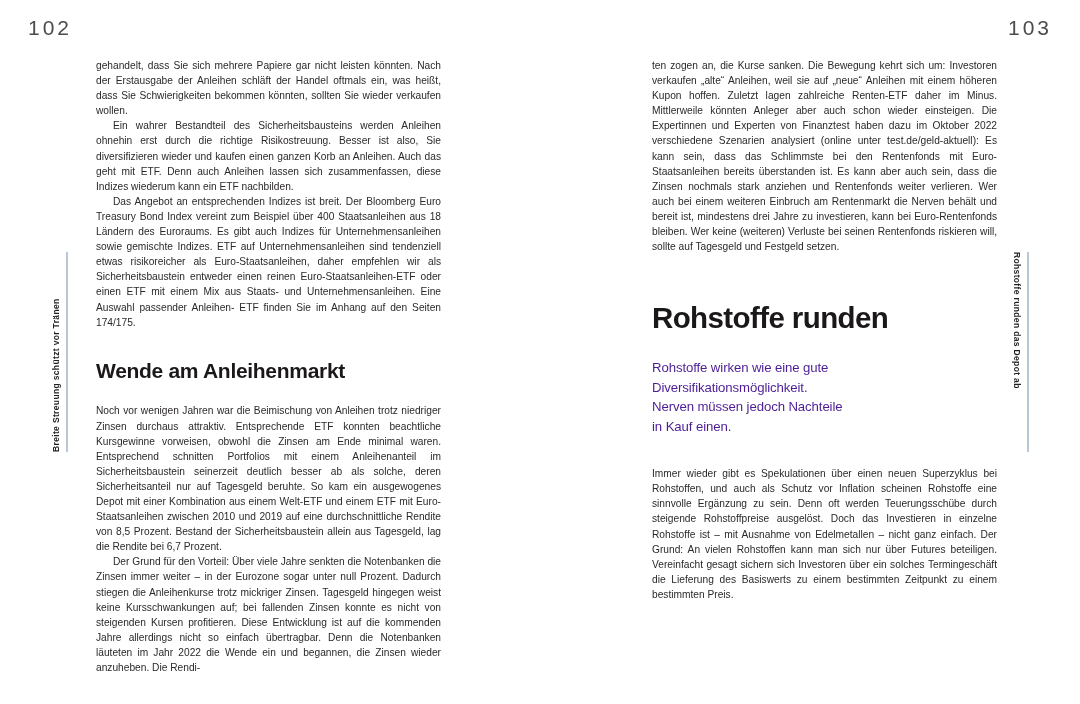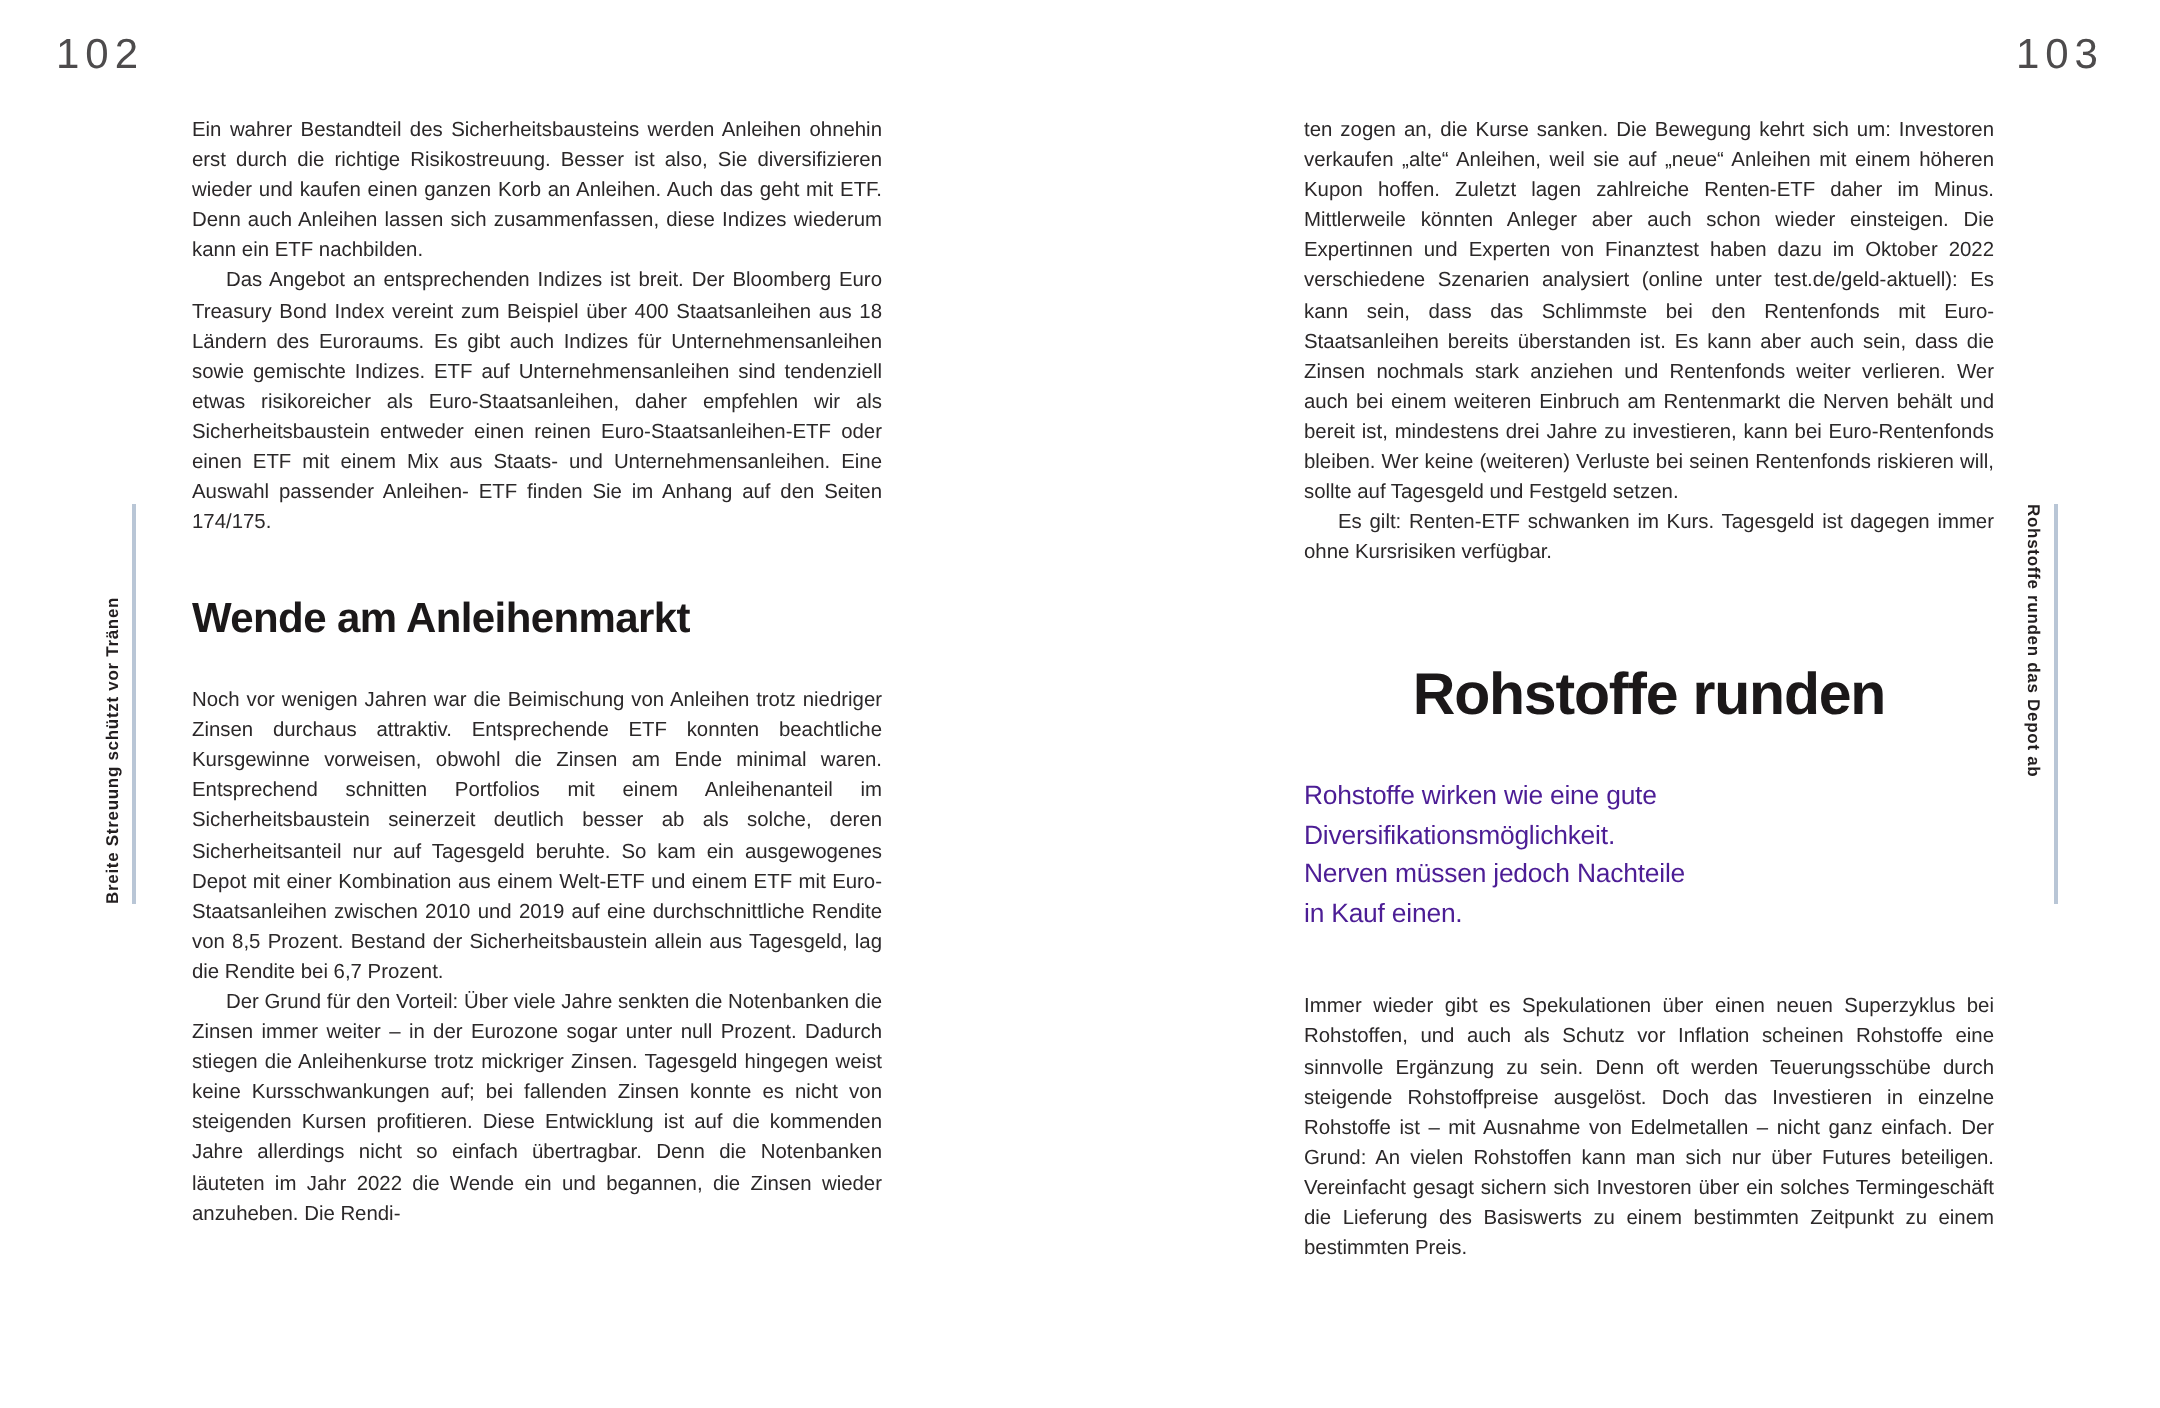--- a/index.html
+++ b/index.html
@@ -113,21 +113,21 @@
     text-align: left;
     color: #1b1819;
     margin: 29px 0 20px 0;
     line-height: 1.18;
   }
 
   .chapter-head {
     font-size: 29.5px;
     font-weight: 700;
     letter-spacing: -0.6px;
-    text-align: center;
+    text-align: left;
     color: #1b1819;
     margin: 46px 0 0 0;
     line-height: 1.22;
   }
 
   .chapter-standfirst {
     font-size: 13.2px;
     line-height: 19.5px;
     font-weight: 400;
     text-align: left;
@@ -144,20 +144,21 @@
   <div class="page page-left">
 
     <div class="folio folio-left">102</div>
 
     <div class="runhead runhead-left">
       <div class="rule" style="background: rgb(185, 198, 214);"></div>
       <div class="label">Breite Streuung schützt vor Tränen</div>
     </div>
 
     <div class="col col-left">
+      <p>gehandelt, dass Sie sich mehrere Papiere gar nicht leisten könnten. Nach der Erstausgabe der Anleihen schläft der Handel oftmals ein, was heißt, dass Sie Schwierigkeiten bekommen könnten, sollten Sie wieder verkaufen wollen.</p>
       <p>Ein wahrer Bestandteil des Sicherheitsbausteins werden Anleihen ohnehin erst durch die richtige Risikostreuung. Besser ist also, Sie diversifizieren wieder und kaufen einen ganzen Korb an Anleihen. Auch das geht mit ETF. Denn auch Anleihen lassen sich zusammenfassen, diese Indizes wiederum kann ein ETF nachbilden.</p>
       <p>Das Angebot an entsprechenden Indizes ist breit. Der Bloomberg Euro Treasury Bond Index vereint zum Beispiel über 400 Staatsanleihen aus 18 Ländern des Euroraums. Es gibt auch Indizes für Unternehmensanleihen sowie gemischte Indizes. ETF auf Unternehmensanleihen sind tendenziell etwas risikoreicher als Euro-Staatsanleihen, daher empfehlen wir als Sicherheitsbaustein entweder einen reinen Euro-Staatsanleihen-ETF oder einen ETF mit einem Mix aus Staats- und Unternehmensanleihen. Eine Auswahl passender Anleihen- ETF finden Sie im Anhang auf den Seiten 174/175.</p>
 
       <h2 class="section-head">Wende am Anleihenmarkt</h2>
 
       <p style="text-indent:0">Noch vor wenigen Jahren war die Beimischung von Anleihen trotz niedriger Zinsen durchaus attraktiv. Entsprechende ETF konnten beachtliche Kursgewinne vorweisen, obwohl die Zinsen am Ende minimal waren. Entsprechend schnitten Portfolios mit einem Anleihenanteil im Sicherheitsbaustein seinerzeit deutlich besser ab als solche, deren Sicherheitsanteil nur auf Tagesgeld beruhte. So kam ein ausgewogenes Depot mit einer Kombination aus einem Welt-ETF und einem ETF mit Euro-Staatsanleihen zwischen 2010 und 2019 auf eine durchschnittliche Rendite von 8,5 Prozent. Bestand der Sicherheitsbaustein allein aus Tagesgeld, lag die Rendite bei 6,7 Prozent.</p>
       <p>Der Grund für den Vorteil: Über viele Jahre senkten die Notenbanken die Zinsen immer weiter – in der Eurozone sogar unter null Prozent. Dadurch stiegen die Anleihenkurse trotz mickriger Zinsen. Tagesgeld hingegen weist keine Kursschwankungen auf; bei fallenden Zinsen konnte es nicht von steigenden Kursen profitieren. Diese Entwicklung ist auf die kommenden Jahre allerdings nicht so einfach übertragbar. Denn die Notenbanken läuteten im Jahr 2022 die Wende ein und begannen, die Zinsen wieder anzuheben. Die Rendi-</p>
     </div>
   </div>
 
@@ -165,21 +166,20 @@
 
     <div class="folio folio-right">103</div>
 
     <div class="runhead runhead-right">
       <div class="rule" style="background: rgb(185, 198, 214);"></div>
       <div class="label">Rohstoffe runden das Depot ab</div>
     </div>
 
     <div class="col col-right" style="left:112px;">
       <p>ten zogen an, die Kurse sanken. Die Bewegung kehrt sich um: Investoren verkaufen „alte“ Anleihen, weil sie auf „neue“ Anleihen mit einem höheren Kupon hoffen. Zuletzt lagen zahlreiche Renten-ETF daher im Minus. Mittlerweile könnten Anleger aber auch schon wieder einsteigen. Die Expertinnen und Experten von Finanztest haben dazu im Oktober 2022 verschiedene Szenarien analysiert (online unter test.de/geld-aktuell): Es kann sein, dass das Schlimmste bei den Rentenfonds mit Euro-Staatsanleihen bereits überstanden ist. Es kann aber auch sein, dass die Zinsen nochmals stark anziehen und Rentenfonds weiter verlieren. Wer auch bei einem weiteren Einbruch am Rentenmarkt die Nerven behält und bereit ist, mindestens drei Jahre zu investieren, kann bei Euro-Rentenfonds bleiben. Wer keine (weiteren) Verluste bei seinen Rentenfonds riskieren will, sollte auf Tagesgeld und Festgeld setzen.</p>
-      <p>Es gilt: Renten-ETF schwanken im Kurs. Tagesgeld ist dagegen immer ohne Kursrisiken verfügbar.</p>
 
       <h1 class="chapter-head">
         <span>Rohstoffe runden</span><br>
       </h1>
 
       <div class="chapter-standfirst">
         <span>Rohstoffe wirken wie eine gute</span><br>
         <span>Diversifikationsmöglichkeit.</span><br>
         <span>Nerven müssen jedoch Nachteile</span><br>
         <span>in Kauf einen.</span>

